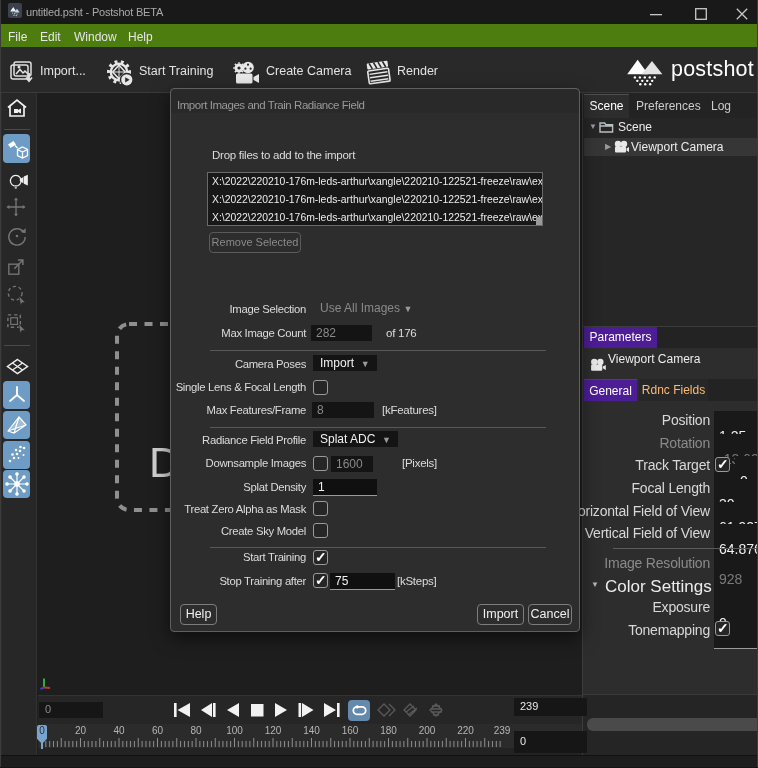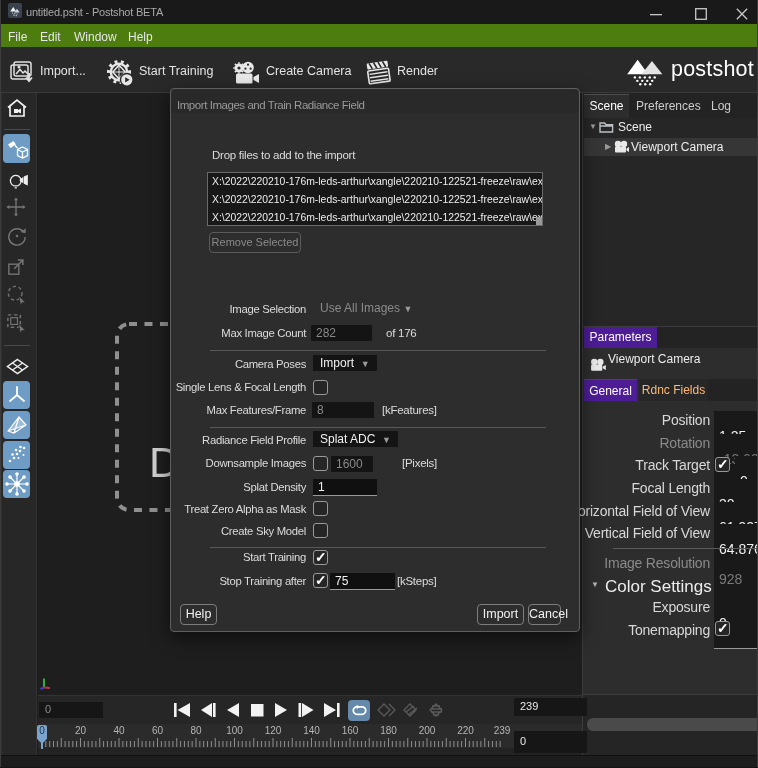--- a/index.html
+++ b/index.html
@@ -435,15 +435,15 @@
 
     <div class="dlabel" style="top:462px">Start Training</div>
     <div class="dcheck on" style="left:142px; top:461px;"></div>
     <div class="dlabel" style="top:486px">Stop Training after</div>
     <div class="dcheck on" style="left:142px; top:484px;"></div>
     <div class="din lit" style="left:159px; top:484px; width:65px;">75</div>
     <div class="dlabel2" style="left:226px; top:486px">[kSteps]</div>
 
     <div class="dbtn" style="left:9px; top:515px; width:37px; line-height:19px;">Help</div>
     <div class="dbtn" style="left:306px; top:515px; width:47px; line-height:19px;">Import</div>
-    <div class="dbtn" style="left:357px; top:515px; width:33px; line-height:19px;">Cancel</div>
+    <div class="dbtn" style="left:357px; top:515px; width:44px; line-height:19px;">Cancel</div>
   </div>
 </div>
 
 </body></html>

